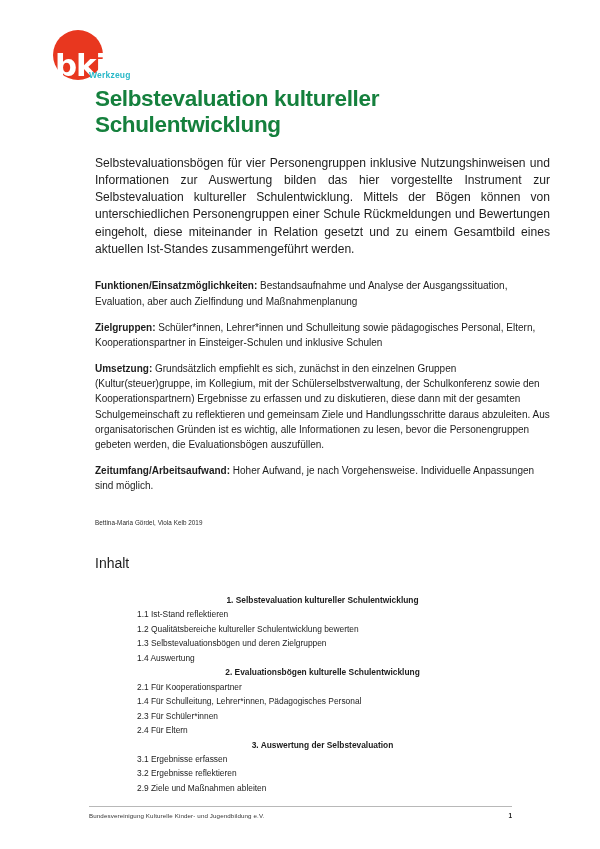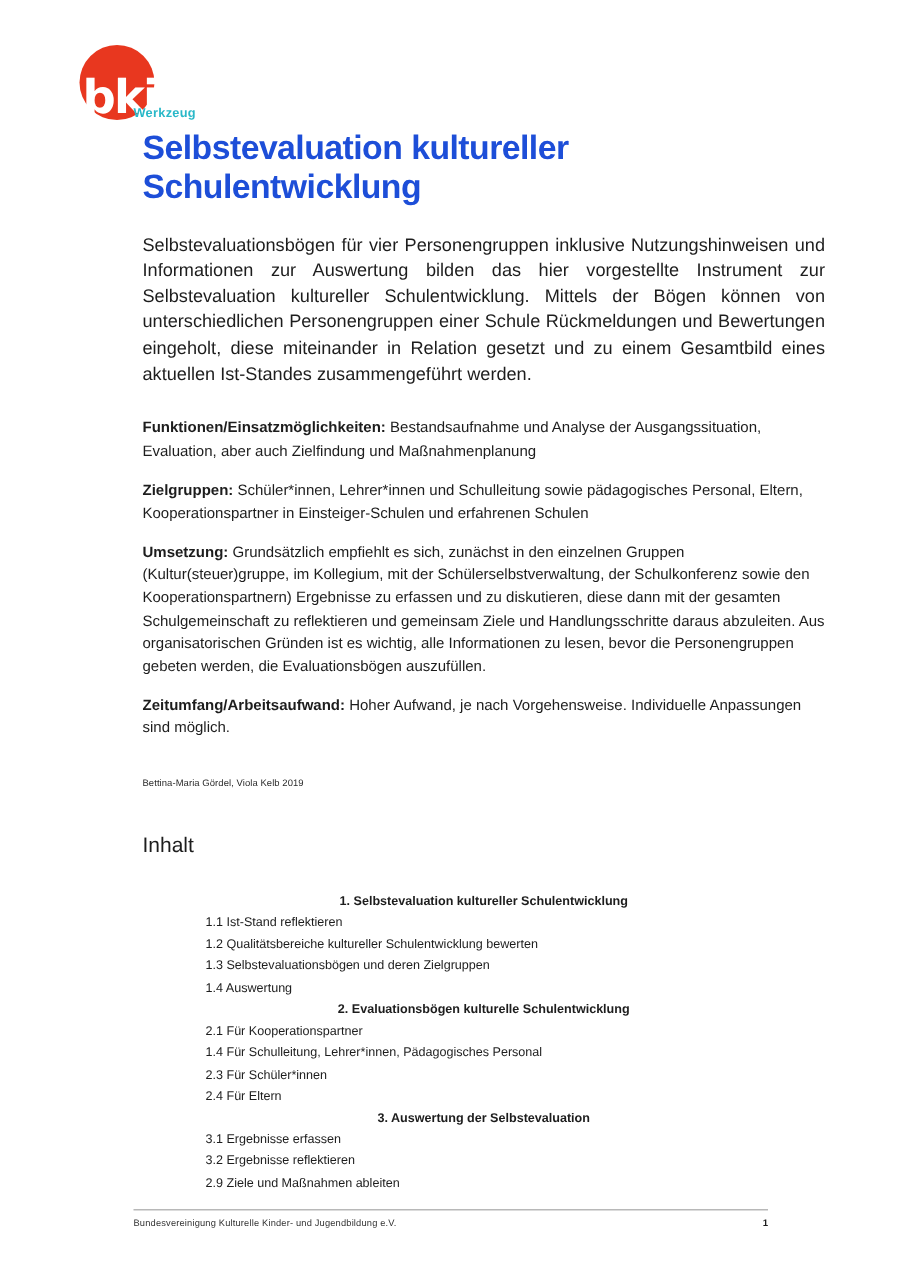--- a/index.html
+++ b/index.html
@@ -72,21 +72,21 @@
     top: 86px;
     width: 455px;
   }
 
   .doc-title {
     font-family: "Liberation Sans", sans-serif;
     font-size: 22.5px;
     font-weight: 700;
     line-height: 1.17;
     letter-spacing: -0.35px;
-    color: #1d4ed8;
+    color: #15803d;
     margin: 0 0 16px 0;
   }
 
   .lead {
     font-family: "Liberation Sans", sans-serif;
     font-size: 12.1px;
     line-height: 1.43;
     color: #1d1d1d;
     margin: 0 0 20px 0;
     text-align: justify;
@@ -193,21 +193,21 @@
   <div class="content">
     <h1 class="doc-title">Selbstevaluation kultureller Schulentwicklung</h1>
 
     <p class="lead">Selbstevaluationsbögen für vier Personengruppen inklusive Nutzungshinweisen und Informationen zur Auswertung bilden das hier vorgestellte Instrument zur Selbstevaluation kultureller Schulentwicklung. Mittels der Bögen können von unterschiedlichen Personengruppen einer Schule Rückmeldungen und Bewertungen eingeholt, diese miteinander in Relation gesetzt und zu einem Gesamtbild eines aktuellen Ist-Standes zusammengeführt werden.</p>
 
     <div>
       <p class="meta-block">
         <b>Funktionen/Einsatzmöglichkeiten:</b><span> Bestandsaufnahme und Analyse der Ausgangssituation, Evaluation, aber auch Zielfindung und Maßnahmenplanung</span>
       </p>
       <p class="meta-block">
-        <b>Zielgruppen:</b><span> Schüler*innen, Lehrer*innen und Schulleitung sowie pädagogisches Personal, Eltern, Kooperationspartner in Einsteiger-Schulen und erfahrenen Schulen</span>
+        <b>Zielgruppen:</b><span> Schüler*innen, Lehrer*innen und Schulleitung sowie pädagogisches Personal, Eltern, Kooperationspartner in Einsteiger-Schulen und inklusive Schulen</span>
       </p>
       <p class="meta-block">
         <b>Umsetzung:</b><span> Grundsätzlich empfiehlt es sich, zunächst in den einzelnen Gruppen (Kultur(steuer)gruppe, im Kollegium, mit der Schülerselbstverwaltung, der Schulkonferenz sowie den Kooperationspartnern) Ergebnisse zu erfassen und zu diskutieren, diese dann mit der gesamten Schulgemeinschaft zu reflektieren und gemeinsam Ziele und Handlungsschritte daraus abzuleiten. Aus organisatorischen Gründen ist es wichtig, alle Informationen zu lesen, bevor die Personengruppen gebeten werden, die Evaluationsbögen auszufüllen.</span>
       </p>
       <p class="meta-block">
         <b>Zeitumfang/Arbeitsaufwand:</b><span> Hoher Aufwand, je nach Vorgehensweise. Individuelle Anpassungen sind möglich.</span>
       </p>
     </div>
 
     <p class="authors">Bettina-Maria Gördel, Viola Kelb 2019</p>

